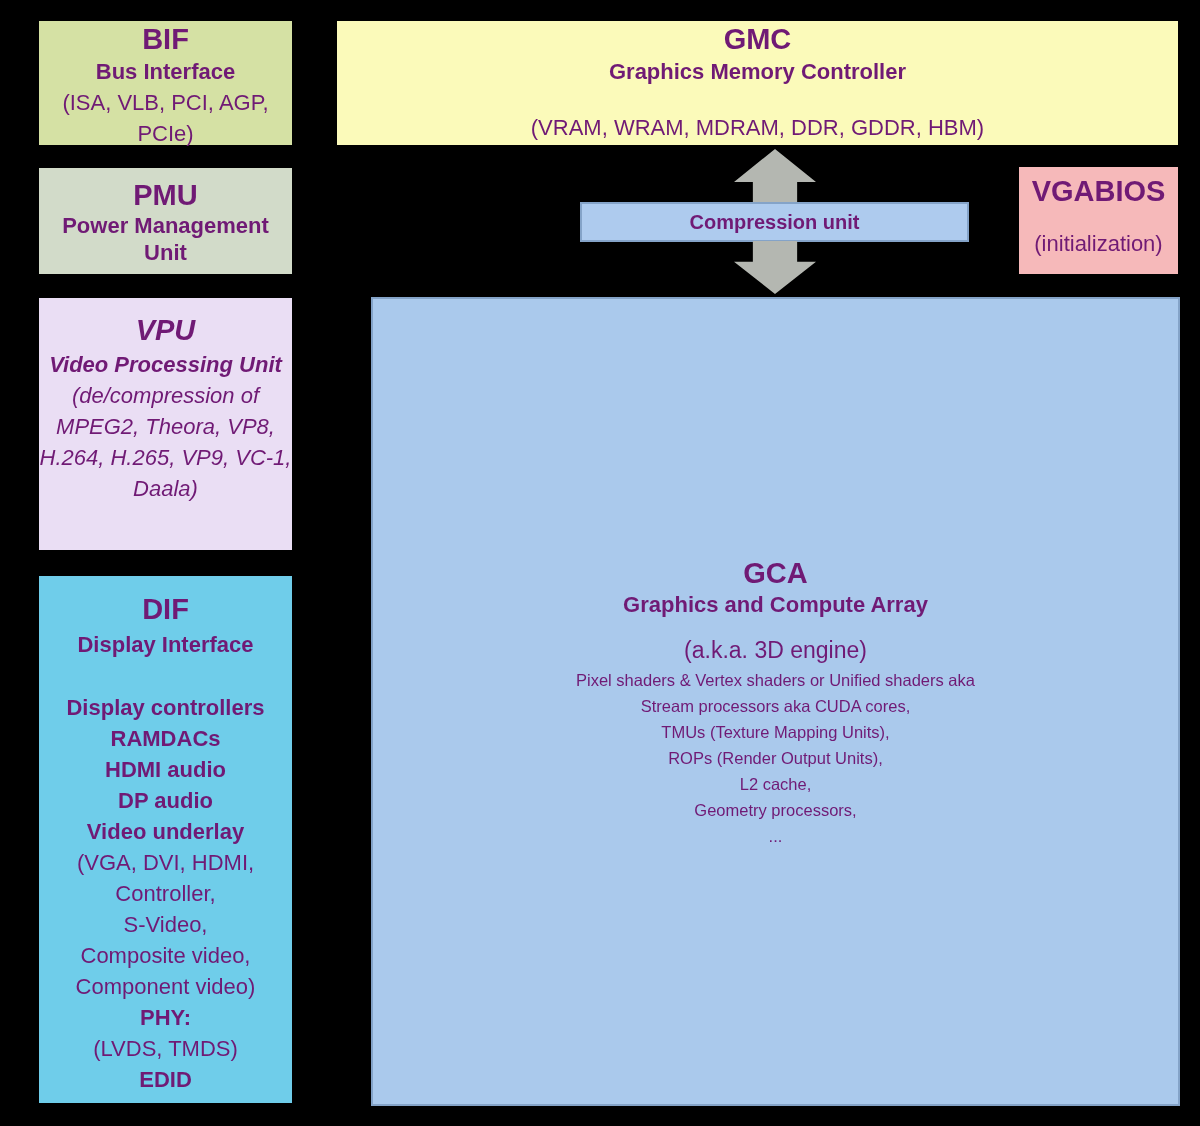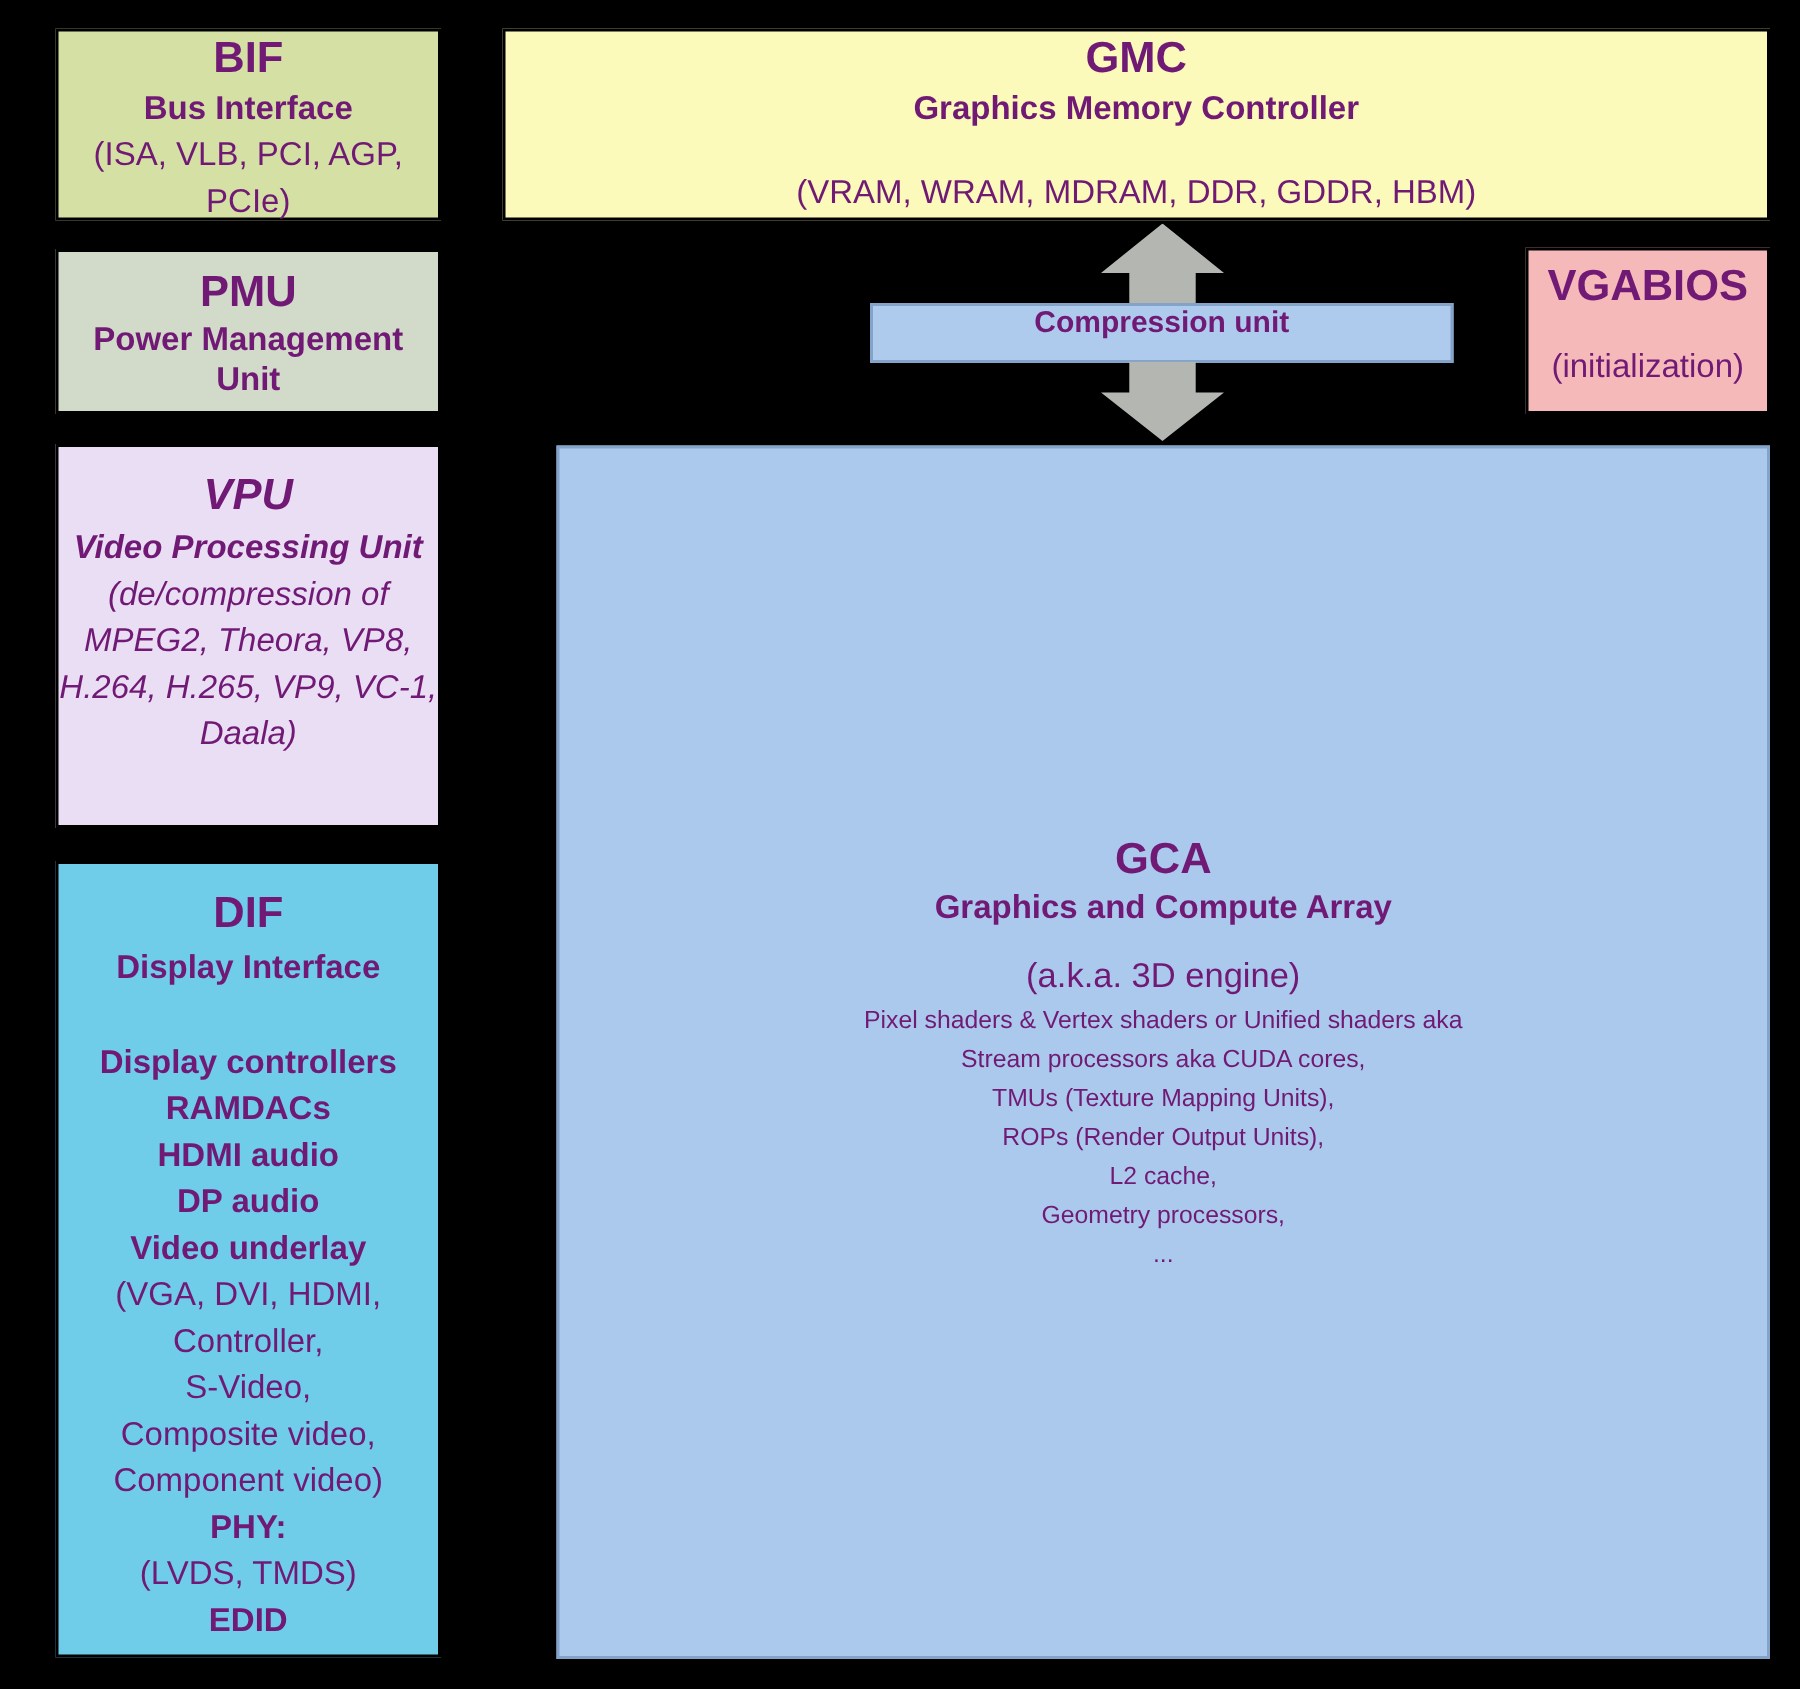--- a/index.html
+++ b/index.html
@@ -56,21 +56,21 @@
 
   
   #gca{justify-content:center;}
   #gca .title{line-height:36px;}
   #gca .subtitle{line-height:28px;}
   #gca .aka{font-size:23px;line-height:30px;margin-top:16px;}
   #gca .detail{font-size:16.5px;line-height:26px;}
   #gca .detail.first{margin-top:2px;}
 
   
-  #compression{justify-content:flex-start;}
+  #compression{justify-content:center;}
   #compression .label{font-weight:bold;font-size:20px;line-height:22px;}
 
   
   .arrow{position:absolute;}
   .arrow-up{
     left:734px;top:149px;width:82px;height:54px;
     clip-path:polygon(50% 0,100% 61%,77% 61%,77% 100%,23% 100%,23% 61%,0 61%);
   }
   .arrow-down{
     left:734px;top:241px;width:82px;height:53px;

